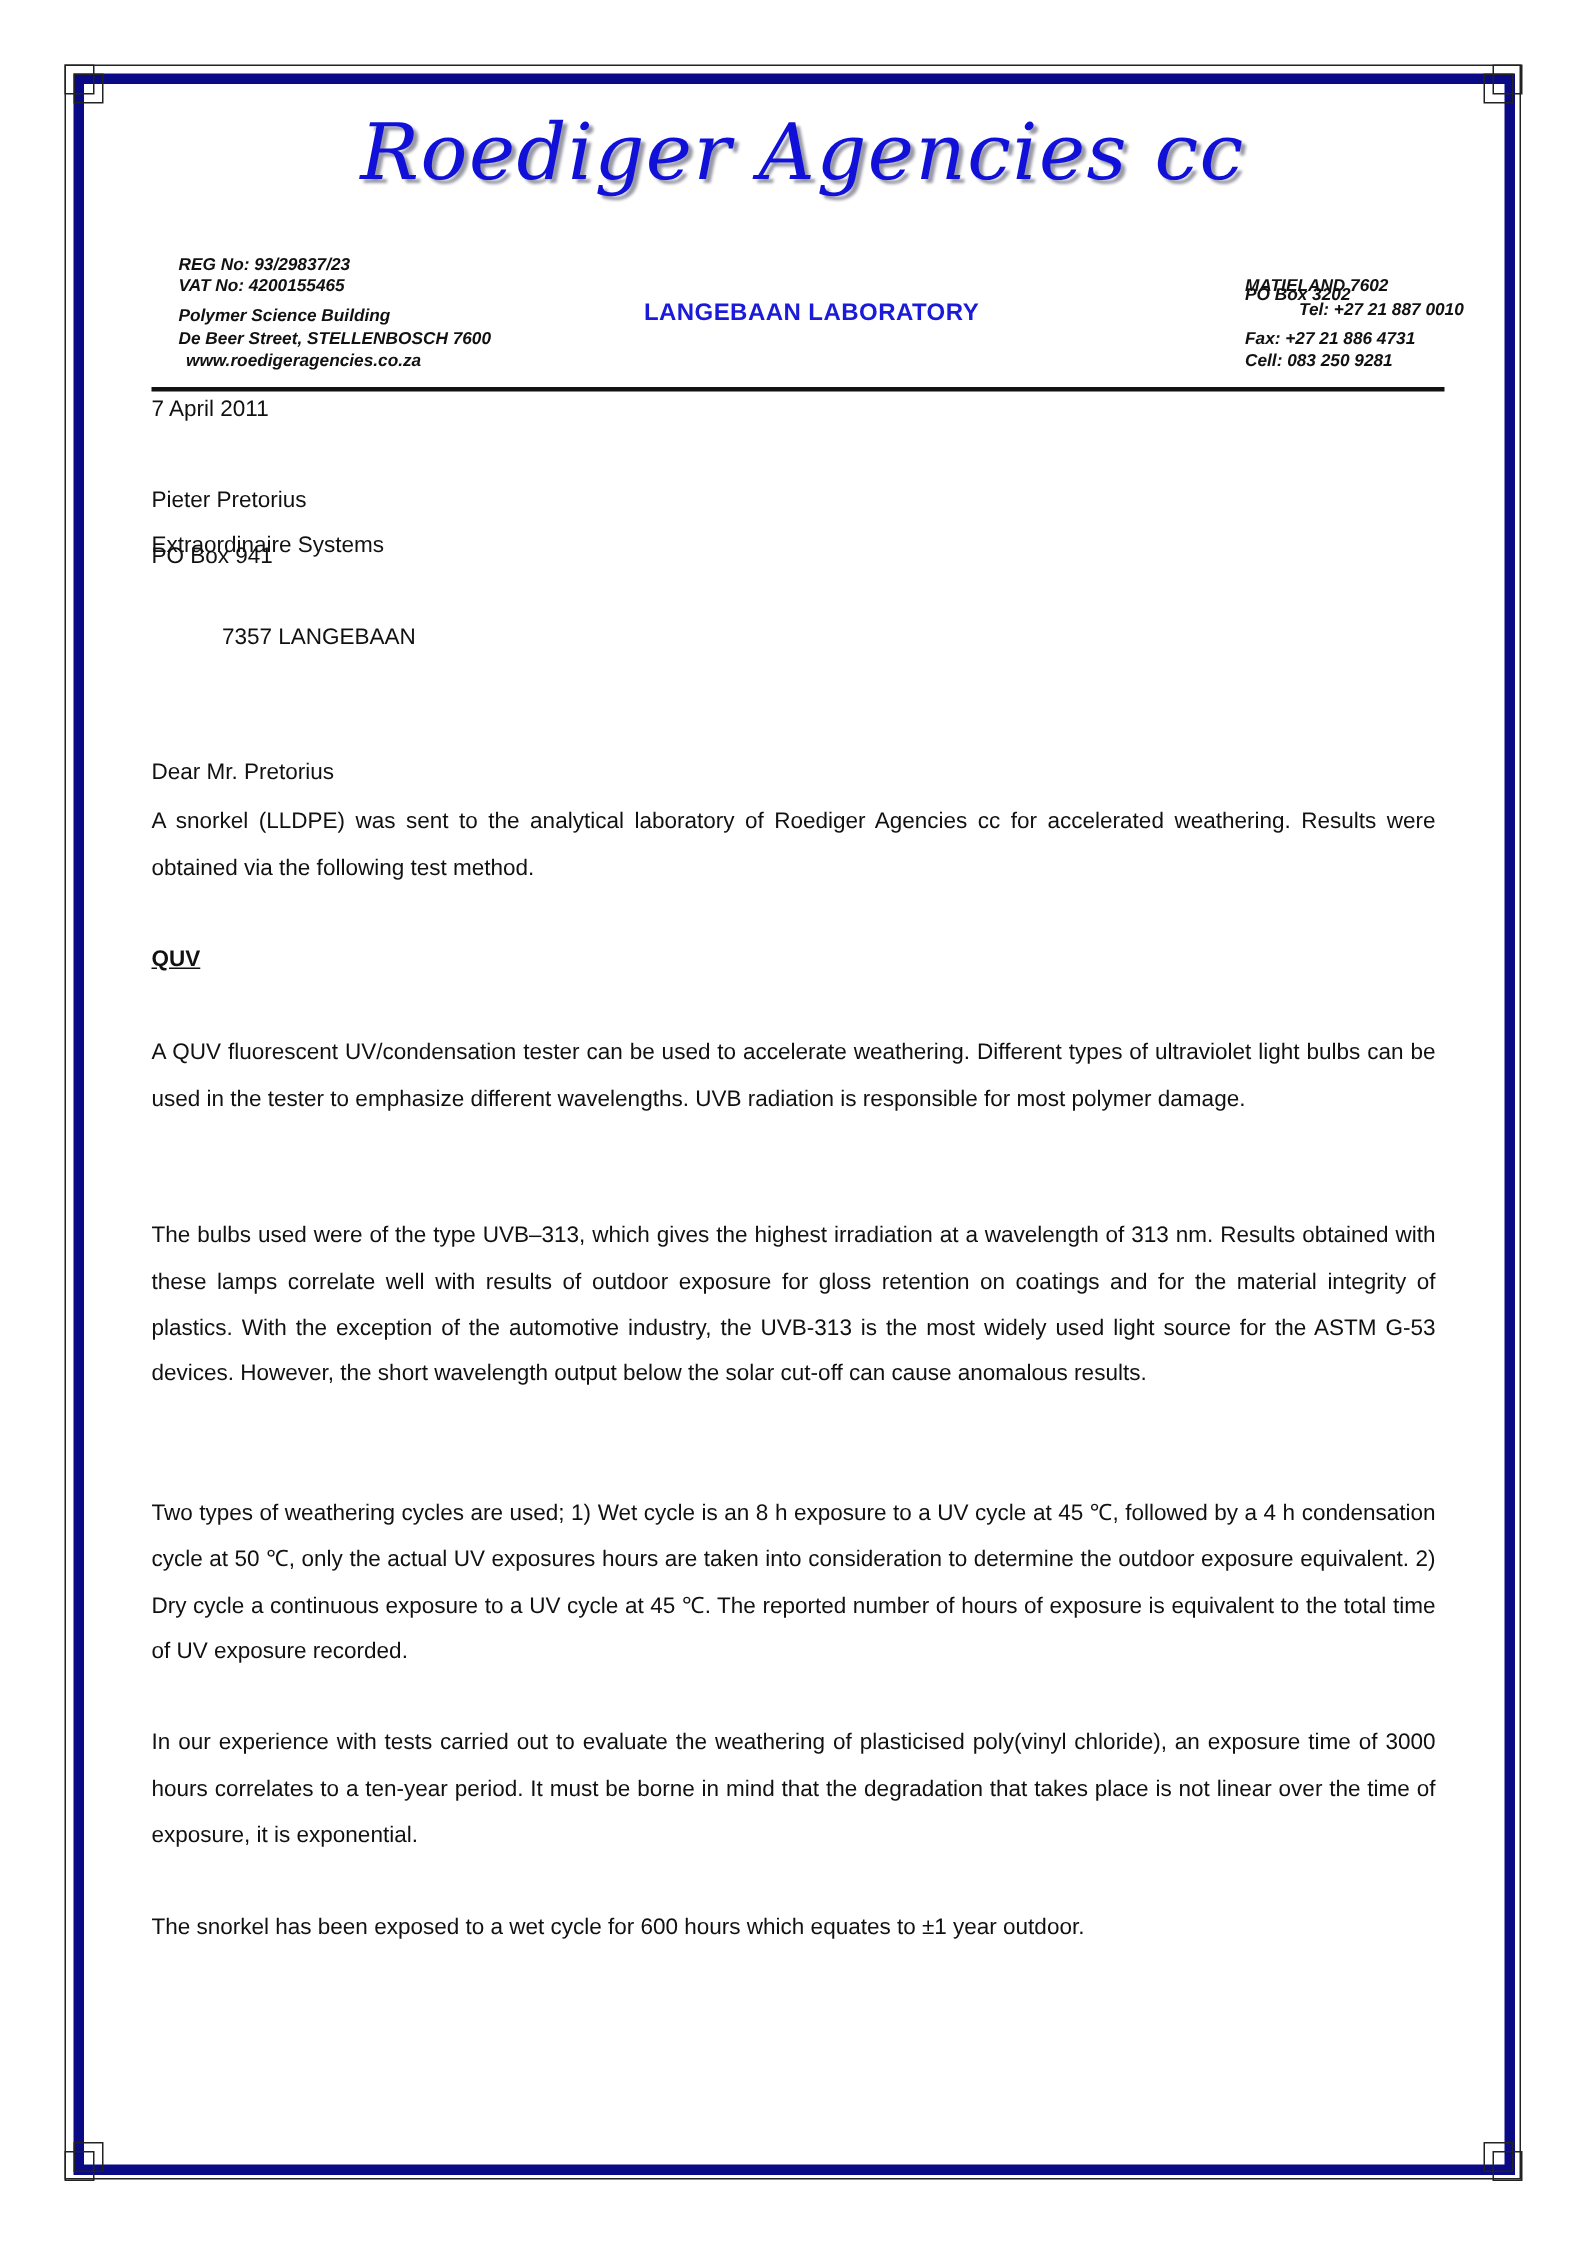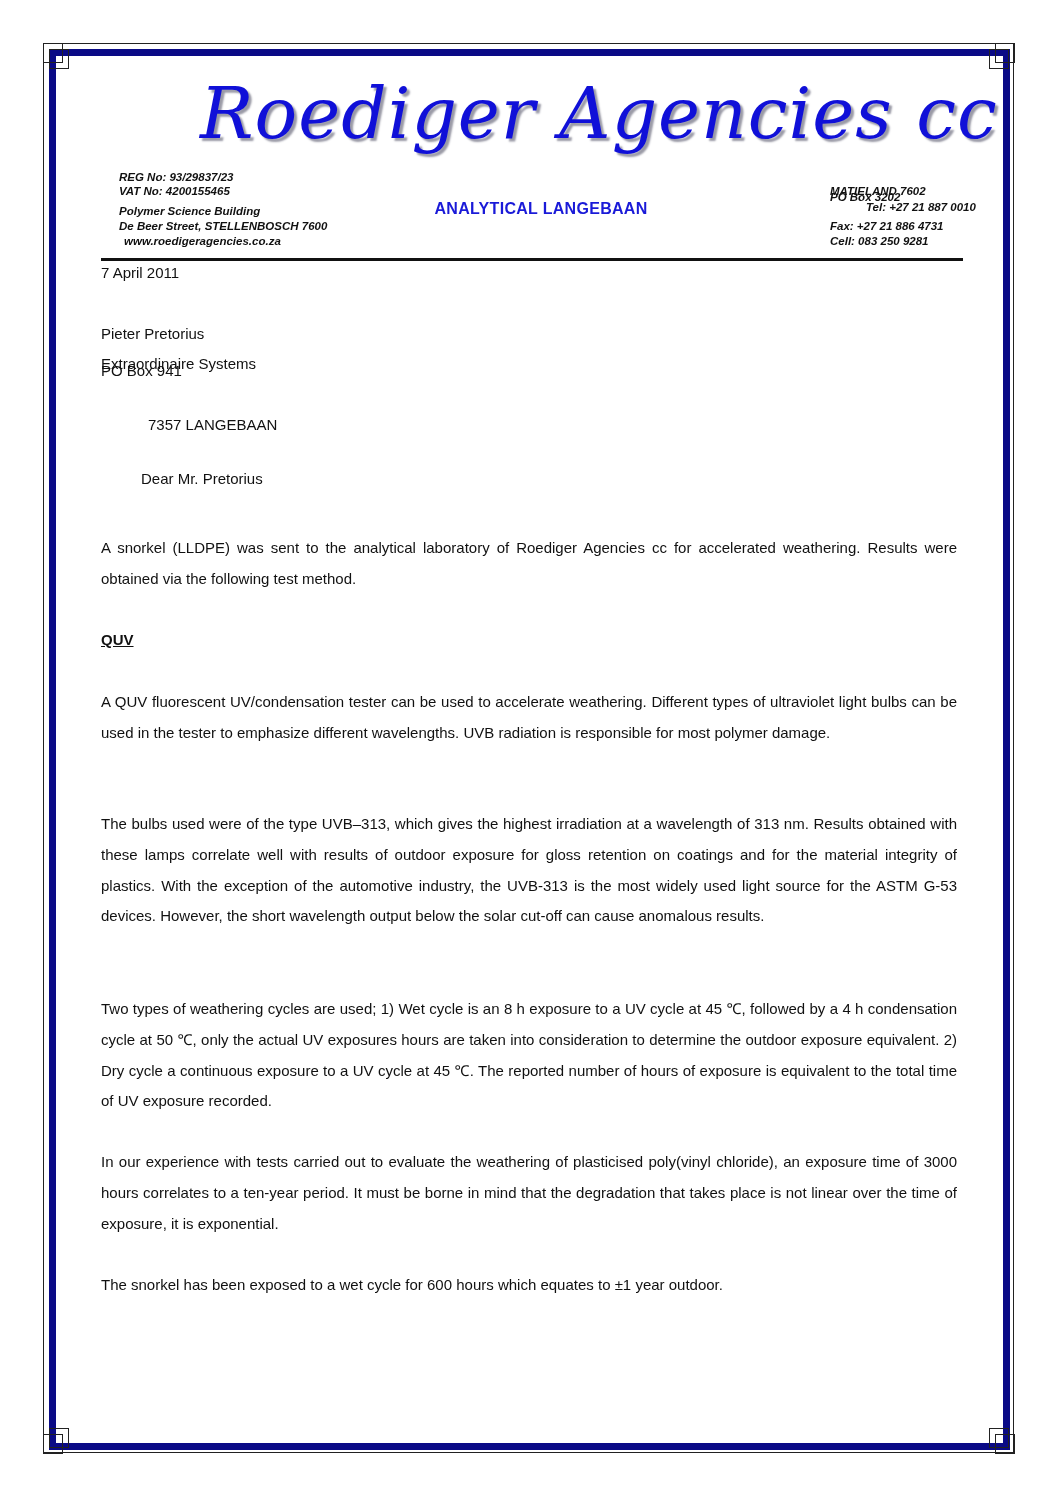--- a/index.html
+++ b/index.html
@@ -2,21 +2,21 @@
 <html><head>
   <meta charset="utf-8">
   <style>
     html, body { margin: 0; padding: 0; background: #ffffff; }
     body { width: 1058px; height: 1497px; position: relative; overflow: hidden; font-family: "Liberation Sans", sans-serif; color: #111; }
     
     .border-black { position: absolute; left: 43px; top: 43px; width: 971px; height: 1410px; border: 1px solid #222; box-sizing: border-box; }
     .border-blue { position: absolute; left: 49px; top: 49px; width: 961px; height: 1401px; border: 7px solid #0a0a86; box-sizing: border-box; }
     .corner { position: absolute; width: 20px; height: 20px; border: 1px solid #222; box-sizing: border-box; background: transparent; }
     
-    .logo { position: absolute; left: 200px; top: 72px; width: 670px; text-align: center; font-family: "DejaVu Serif", serif; font-style: italic; font-size: 71px; color: #1010d8; letter-spacing: 1px; text-shadow: 3px 3px 2px #9a9aa6; white-space: nowrap; }
+    .logo { position: absolute; left: 200px; top: 72px; width: 670px; text-align: center; font-family: "DejaVu Serif", serif; font-style: italic; font-size: 52px; color: #1010d8; letter-spacing: 1px; text-shadow: 3px 3px 2px #9a9aa6; white-space: nowrap; }
     .hdr { position: absolute; font-size: 11.5px; font-weight: bold; font-style: italic; line-height: 13px; color: #111; white-space: nowrap; text-align: right; }
     .lab { position: absolute; left: 396px; top: 200px; width: 290px; text-align: center; font-size: 16px; font-weight: bold; color: #1a1ad8; letter-spacing: 0.3px; }
     .rule { position: absolute; left: 101px; top: 258px; width: 862px; height: 3px; background: #111; }
     .body-text { position: absolute; left: 101px; width: 856px; font-size: 15px; line-height: 30.8px; color: #111; }
     .justify { text-align: justify; text-align-last: left; }
     .heading { font-weight: bold; text-decoration: underline; }
   </style>
 </head>
 <body>
 
@@ -32,38 +32,38 @@
 <div class="corner" style="left:989px;top:1428px;"></div>
 
 <div class="logo">Roediger Agencies cc</div>
 
 <div class="hdr" style="left:119px;top:171px;">REG No:  93/29837/23</div>
 <div class="hdr" style="left:119px;top:185px;">VAT No:  4200155465</div>
 <div class="hdr" style="left:119px;top:205px;">Polymer Science Building</div>
 <div class="hdr" style="left:119px;top:220px;">De Beer Street, STELLENBOSCH 7600</div>
 <div class="hdr" style="left:124px;top:235px;">www.roedigeragencies.co.za</div>
 
-<div class="lab">ANALYTICAL LANGEBAAN</div>
+<div class="lab">LANGEBAAN LABORATORY</div>
 
 <div class="hdr" style="left:830px;top:171px;margin-top:20px;">PO Box 3202</div>
 <div class="hdr" style="left:830px;top:185px;">MATIELAND 7602</div>
 <div class="hdr" style="left:830px;top:201px;margin-left:36px;">Tel: +27 21 887 0010</div>
 <div class="hdr" style="left:830px;top:220px;">Fax: +27 21 886 4731</div>
 <div class="hdr" style="left:830px;top:235px;">Cell: 083 250 9281</div>
 
 <div class="rule"></div>
 
 <div class="body-text" style="top:258px;">7 April 2011</div>
 
 <div class="body-text" style="top:319px;">Pieter Pretorius</div>
 <div class="body-text" style="top:349px;">Extraordinaire Systems</div>
 <div class="body-text" style="top:356px;">PO Box 941</div>
 <div class="body-text" style="top:410px;margin-left:47px;">7357 LANGEBAAN</div>
 
-<div class="body-text" style="top:464px;margin-left:40px;">Dear Mr. Pretorius</div>
+<div class="body-text" style="top:500px;">Dear Mr. Pretorius</div>
 
 <div class="body-text justify" style="top:533px;">A snorkel (LLDPE) was sent to the analytical laboratory of Roediger Agencies cc for accelerated weathering. Results were obtained via the following test method.</div>
 
 <div class="body-text heading" style="top:625px;">QUV</div>
 
 <div class="body-text justify" style="top:687px;">A QUV fluorescent UV/condensation tester can be used to accelerate weathering.  Different types of ultraviolet light bulbs can be used in the tester to emphasize different wavelengths.  UVB radiation is responsible for most polymer damage.</div>
 <div class="body-text justify" style="top:809px;">The bulbs used were of the type UVB–313, which gives the highest irradiation at a wavelength of 313 nm. Results obtained with these lamps correlate well with results of outdoor exposure for gloss retention on coatings and for the material integrity of plastics.  With the exception of the automotive industry, the UVB-313 is the most widely used light source for the ASTM G-53 devices.  However, the short wavelength output below the solar cut-off can cause anomalous results.</div>
 <div class="body-text justify" style="top:994px;">Two types of weathering cycles are used; 1) Wet cycle is an 8 h exposure to a UV cycle at 45 ℃, followed by a 4 h condensation cycle at 50 ℃, only the actual UV exposures hours are taken into consideration to determine the outdoor exposure equivalent.  2) Dry cycle a continuous exposure to a UV cycle at 45 ℃.  The reported number of hours of exposure is equivalent to the total time of UV exposure recorded.</div>
 <div class="body-text justify" style="top:1147px;">In our experience with tests carried out to evaluate the weathering of plasticised poly(vinyl chloride), an exposure time of 3000 hours correlates to a ten-year period.  It must be borne in mind that the degradation that takes place is not linear over the time of exposure, it is exponential.</div>
 <div class="body-text" style="top:1270px;">The snorkel has been exposed to a wet cycle for 600 hours which equates to ±1 year outdoor.</div>

